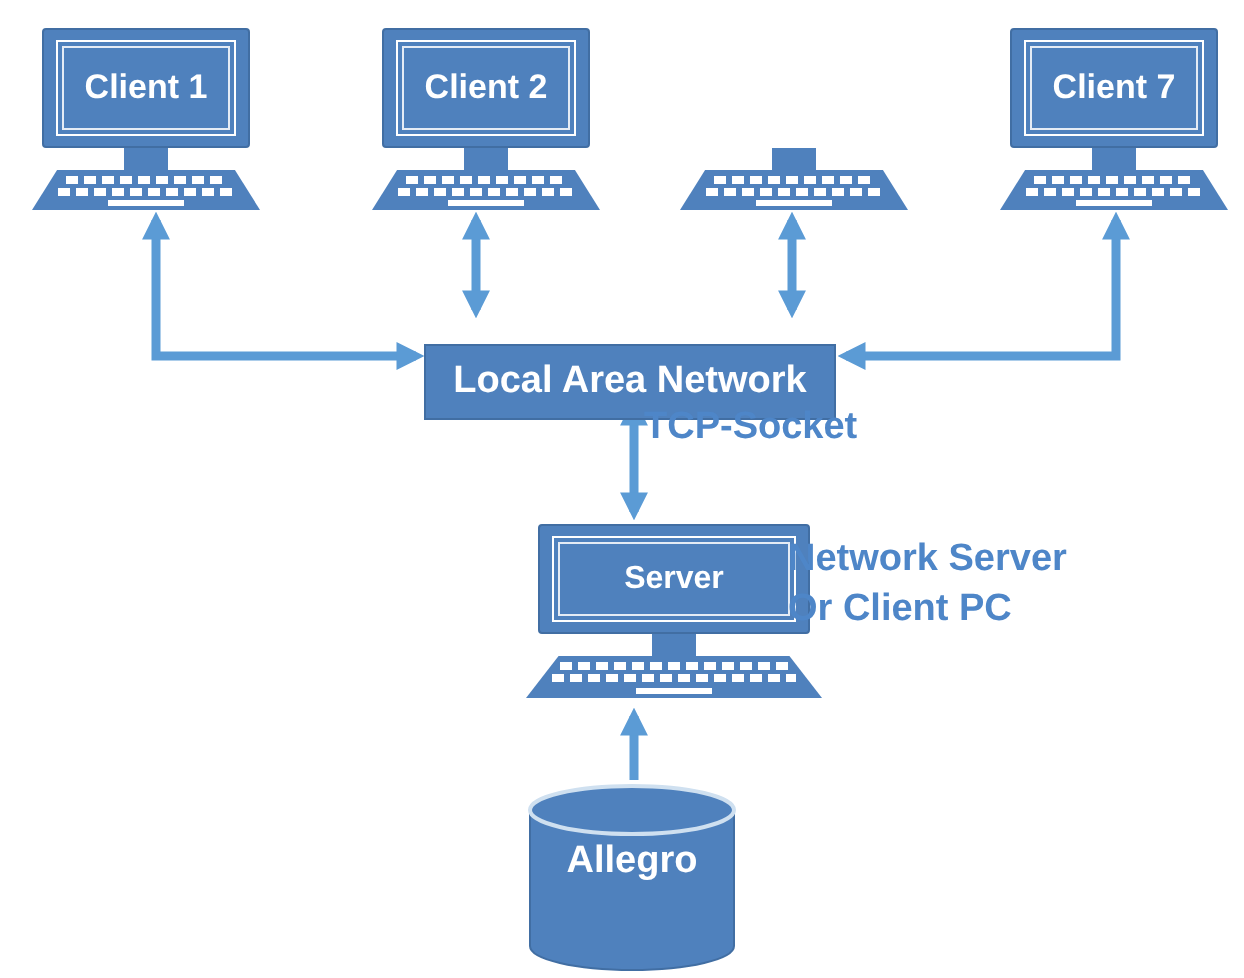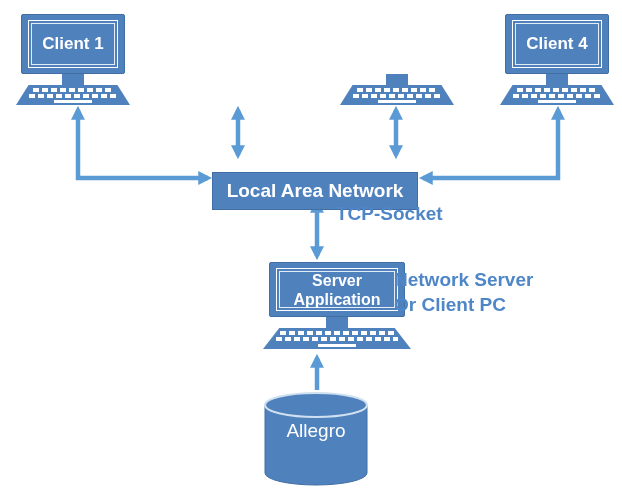--- a/index.html
+++ b/index.html
@@ -64,26 +64,26 @@
   .c4{left:500px;top:14px;}
 
   .lan-box{
     position:absolute;left:212px;top:160px;width:206px;height:38px;z-index:2;
     background:var(--shape-fill,#4f81bd);border:1px solid var(--shape-border,#416ea3);box-sizing:border-box;
     display:flex;align-items:center;justify-content:center;
     color:var(--text-on-shape,#fff);font-weight:bold;font-size:19px;margin-top:12px;
   }
 
   .blue-note{position:absolute;z-index:3;color:var(--label-text,#4e86c8);font-weight:bold;font-size:19px;line-height:24px;white-space:nowrap;}
-  .note-tcp{left:336px;top:202px;}
+  .note-tcp{left:322px;top:202px;}
   .note-server{left:394px;top:267px;line-height:25px;}
 
   .db-label{
     position:absolute;left:265px;top:418px;width:102px;z-index:3;
-    text-align:center;color:var(--text-on-shape,#fff);font-weight:normal;font-size:19px;line-height:26px;
+    text-align:center;color:var(--text-on-shape,#fff);font-weight:bold;font-size:19px;line-height:26px;
   }
 </style>
 </head>
 <body>
 
 <div class="stage">
 
   <svg class="overlay" viewBox="0 0 622 489" xmlns="http://www.w3.org/2000/svg">
     <defs>
       <marker id="ah" viewBox="0 0 10 10" refX="7" refY="5" markerWidth="3.1" markerHeight="3.1" orient="auto-start-reverse">
@@ -108,34 +108,47 @@
       </div>
     </div>
     <div class="stand"></div>
     <div class="keyboard">
       <div class="krow k1"></div>
       <div class="krow k2"></div>
       <div class="spacebar"></div>
     </div>
   </div>
 
+  <div class="computer c2">
+    <div class="monitor">
+      <div class="screen">
+        <span class="scr-label">Client 2</span>
+      </div>
+    </div>
+    <div class="stand"></div>
+    <div class="keyboard">
+      <div class="krow k1"></div>
+      <div class="krow k2"></div>
+      <div class="spacebar"></div>
+    </div>
+  </div>
 
   <div class="computer c3">
     <div class="stand"></div>
     <div class="keyboard">
       <div class="krow k1"></div>
       <div class="krow k2"></div>
       <div class="spacebar"></div>
     </div>
   </div>
 
   <div class="computer c4">
     <div class="monitor">
       <div class="screen">
-        <span class="scr-label">Client 4</span>
+        <span class="scr-label">Client 7</span>
       </div>
     </div>
     <div class="stand"></div>
     <div class="keyboard">
       <div class="krow k1"></div>
       <div class="krow k2"></div>
       <div class="spacebar"></div>
     </div>
   </div>
 
@@ -145,21 +158,20 @@
 
   <div class="blue-note note-tcp">
     <div>TCP-Socket</div>
   </div>
 
   <div class="computer server">
     <div class="monitor">
       <div class="screen">
         <span class="scr-label">
           <div>Server</div>
-          <div>Application</div>
         </span>
       </div>
     </div>
     <div class="stand"></div>
     <div class="keyboard">
       <div class="krow k1"></div>
       <div class="krow k2"></div>
       <div class="spacebar"></div>
     </div>
   </div>

